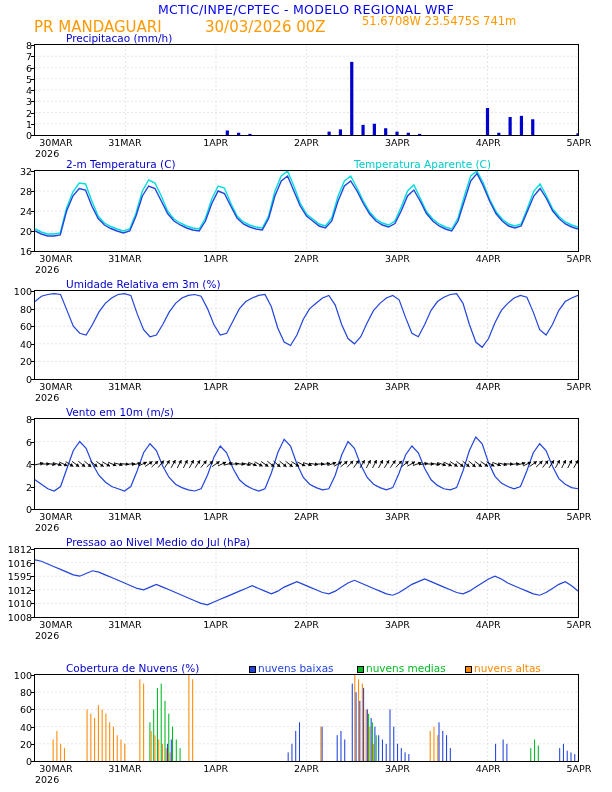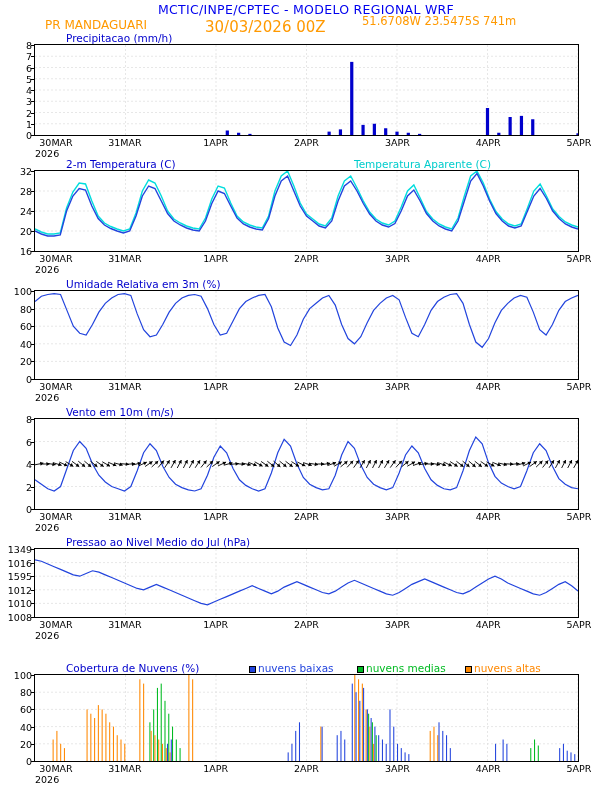--- a/index.html
+++ b/index.html
@@ -1,20 +1,20 @@
 <!DOCTYPE html>
 <html><head>
 <meta charset="utf-8">
 <style>
   html,body{margin:0;padding:0;}
   body{width:612px;height:792px;background:#ffffff;font-family:"DejaVu Sans",sans-serif;}
   .page{position:relative;width:612px;height:792px;overflow:hidden;}
   .title{position:absolute;left:0;top:2px;width:612px;text-align:center;color:#0000ee;font-size:12.5px;letter-spacing:0.3px;}
   .subline{position:absolute;top:18px;left:0;width:612px;height:14px;}
-  .sub-left{position:absolute;left:34px;top:0;color:#ff9900;font-size:12px;margin-left:11px;}
+  .sub-left{position:absolute;left:34px;top:0;color:#ff9900;font-size:15px;}
   .sub-mid{position:absolute;left:205px;top:0;color:#ff9900;font-size:15px;}
   .sub-right{position:absolute;left:362px;top:14px;color:#ff9900;font-size:11.5px;}
   .panel{position:absolute;left:34px;}
   .plotbox{position:absolute;border:1px solid #000;background:#fff;box-sizing:border-box;}
   .paneltitle{position:absolute;color:#0000cc;font-size:10.5px;white-space:nowrap;}
   .ytick{position:absolute;right:0;transform:translateY(-50%);font-size:9.5px;color:#000;text-align:right;width:30px;padding-right:3px;}
   .xtick{position:absolute;transform:translateX(-50%);font-size:9.5px;color:#000;white-space:nowrap;}
   .yearlbl{position:absolute;font-size:9.5px;color:#000;}
   svg{display:block;}
   .legend-item{position:absolute;font-size:10.5px;white-space:nowrap;}
@@ -407,21 +407,21 @@
         <div class="ytick" style="left: 2px; top: 69px;">1008</div>
         <div style="position: absolute; left: 31px; top: 69px; width: 4px; height: 1px; background: rgb(0, 0, 0);"></div>
         <div class="ytick" style="left: 2px; top: 55.4px;">1010</div>
         <div style="position: absolute; left: 31px; top: 55.4px; width: 4px; height: 1px; background: rgb(0, 0, 0);"></div>
         <div class="ytick" style="left: 2px; top: 41.8px;">1012</div>
         <div style="position: absolute; left: 31px; top: 41.8px; width: 4px; height: 1px; background: rgb(0, 0, 0);"></div>
         <div class="ytick" style="left: 2px; top: 28.2px;">1595</div>
         <div style="position: absolute; left: 31px; top: 28.2px; width: 4px; height: 1px; background: rgb(0, 0, 0);"></div>
         <div class="ytick" style="left: 2px; top: 14.6px;">1016</div>
         <div style="position: absolute; left: 31px; top: 14.6px; width: 4px; height: 1px; background: rgb(0, 0, 0);"></div>
-        <div class="ytick" style="left: 2px; top: 1px;">1349</div>
+        <div class="ytick" style="left: 2px; top: 1px;">1812</div>
         <div style="position: absolute; left: 31px; top: 1px; width: 4px; height: 1px; background: rgb(0, 0, 0);"></div>
         <div class="xtick" style="left: 56px; top: 71px;">30MAR</div>
         <div class="xtick" style="left: 124.833px; top: 71px;">31MAR</div>
         <div class="xtick" style="left: 215.667px; top: 71px;">1APR</div>
         <div class="xtick" style="left: 306.5px; top: 71px;">2APR</div>
         <div class="xtick" style="left: 397.333px; top: 71px;">3APR</div>
         <div class="xtick" style="left: 488.167px; top: 71px;">4APR</div>
         <div class="xtick" style="left: 579px; top: 71px;">5APR</div>
         <div class="yearlbl" style="left: 35px; top: 82px;">2026</div>
       </div>

